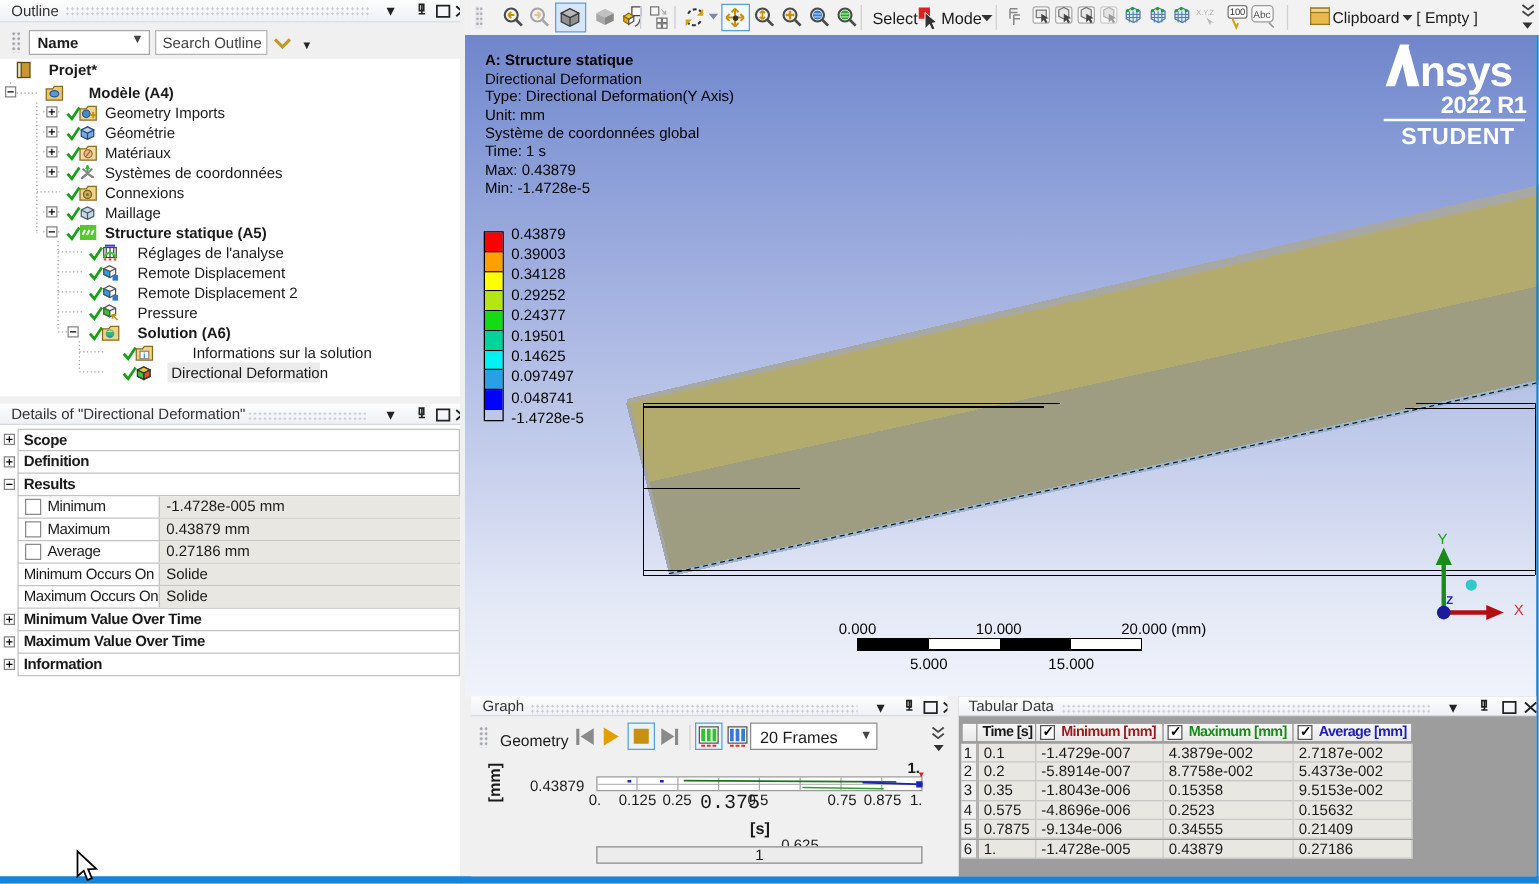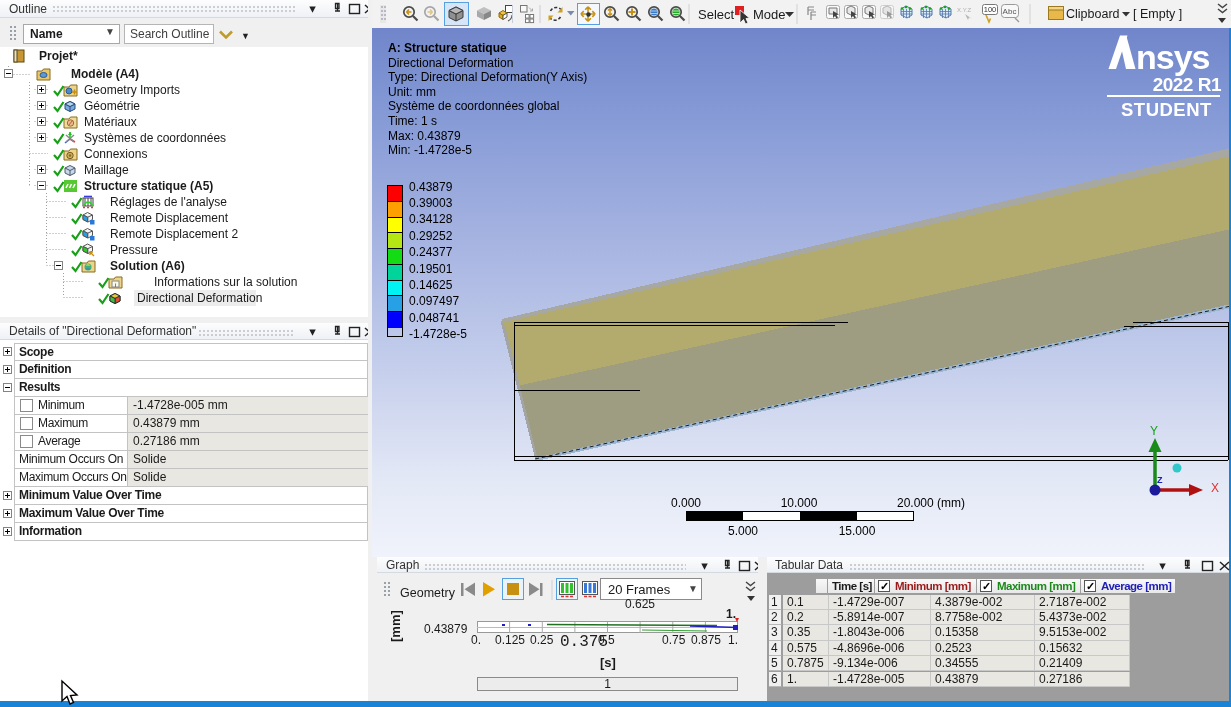--- a/index.html
+++ b/index.html
@@ -713,21 +713,21 @@
   <line x1="165" y1="9" x2="230" y2="10" stroke="#30a030" stroke-width="1.2"></line>
   <line x1="213" y1="5" x2="261" y2="6.5" stroke="#2020c0" stroke-width="1.5"></line>
   <rect x="256" y="4" width="5" height="5" fill="#2020c0"></rect>
   <polygon points="258,-3 262,-3 260,1" fill="#e02020"></polygon>
 </svg>
 <div class="abs" style="left:471px;top:633px;font-size:12px;">0.</div>
 <div class="abs" style="left:495px;top:633px;font-size:12px;">0.125</div>
 <div class="abs" style="left:530px;top:633px;font-size:12px;">0.25</div>
 <div class="abs" style="left:560px;top:633px;font-size:16px;font-family:Liberation Mono, monospace;">0.375</div>
 <div class="abs" style="left:598px;top:633px;font-size:12px;">0.5</div>
-<div class="abs" style="left:625px;top:597px;font-size:12px;">0.625</div>
+<div class="abs" style="left:625px;top:669px;font-size:12px;">0.625</div>
 <div class="abs" style="left:662px;top:633px;font-size:12px;">0.75</div>
 <div class="abs" style="left:691px;top:633px;font-size:12px;">0.875</div>
 <div class="abs" style="left:728px;top:633px;font-size:12px;">1.</div>
 <div class="abs" style="left:726px;top:607px;font-size:12px;font-weight:bold;">1.</div>
 <div class="abs" style="left:600px;top:655px;font-size:13px;font-weight:bold;">[s]</div>
 <div class="abs" style="left:477px;top:677px;width:261px;height:14px;background:#ececec;border:1px solid #8a8a8a;text-align:center;line-height:13px;font-size:12px;">1</div>
 
 <div class="abs" style="left:758px;top:557px;width:9px;height:144px;background:#f0f0f0;"></div>
 
 <div class="abs" style="left:767px;top:557px;width:462px;height:144px;background:#9d9d9d;" id="tabular"></div>
@@ -744,21 +744,21 @@
     <svg width="15" height="15">
       <rect x="2.5" y="3.5" width="10" height="9" fill="none" stroke="#222" stroke-width="1.4"></rect>
     </svg>
   </div>
 <div class="ticon" style="left:1209px;top:558px;">
     <svg width="15" height="15">
       <path d="M3 4 l9 8 M12 4 l-9 8" stroke="#222" stroke-width="1.5"></path>
     </svg>
   </div>
 <style>
-.th { position:absolute; height:16px; background:linear-gradient(#f8f8f8,#e8e8e8); border:1px solid #9d9d9d; border-left:none; font-weight:bold; line-height:15px; white-space:nowrap; letter-spacing:-0.5px; font-size:11.5px;margin-left:46px; }
+.th { position:absolute; height:16px; background:linear-gradient(#f8f8f8,#e8e8e8); border:1px solid #9d9d9d; border-left:none; font-weight:bold; line-height:15px; white-space:nowrap; letter-spacing:-0.5px; font-size:11.5px; }
 .tnum { position:absolute; width:13px; height:15.4px; background:#f0f0f0; border-right:1px solid #9d9d9d; border-bottom:1px solid #b8b8b8; line-height:15px; padding-left:2px; }
 .tcell { position:absolute; height:15.4px; background:#e9e7e2; border-right:1px solid #c8c8c8; border-bottom:1px solid #c8c8c8; line-height:15px; padding-left:4px; white-space:nowrap; }
 .hchk { position:absolute; top:1px; width:12px; height:12px; background:#fff; border:1px solid #555; }
 .hchk::after { content:"✓"; position:absolute; left:1px; top:-2px; font-size:11px; font-weight:bold; color:#000; }
 </style>
 <div class="th" style="left:769px;top:578px;width:13px;border-left:1px solid #9d9d9d;"></div>
 <div class="th" style="left:782px;top:578px;width:47px;padding-left:4px;">Time [s]</div>
 <div class="th" style="left:829px;top:578px;width:102px;">
     <span class="hchk" style="left:3px;"></span>
     <span style="position:absolute;left:20px;color:#9b1b1b;">Minimum [mm]</span>

